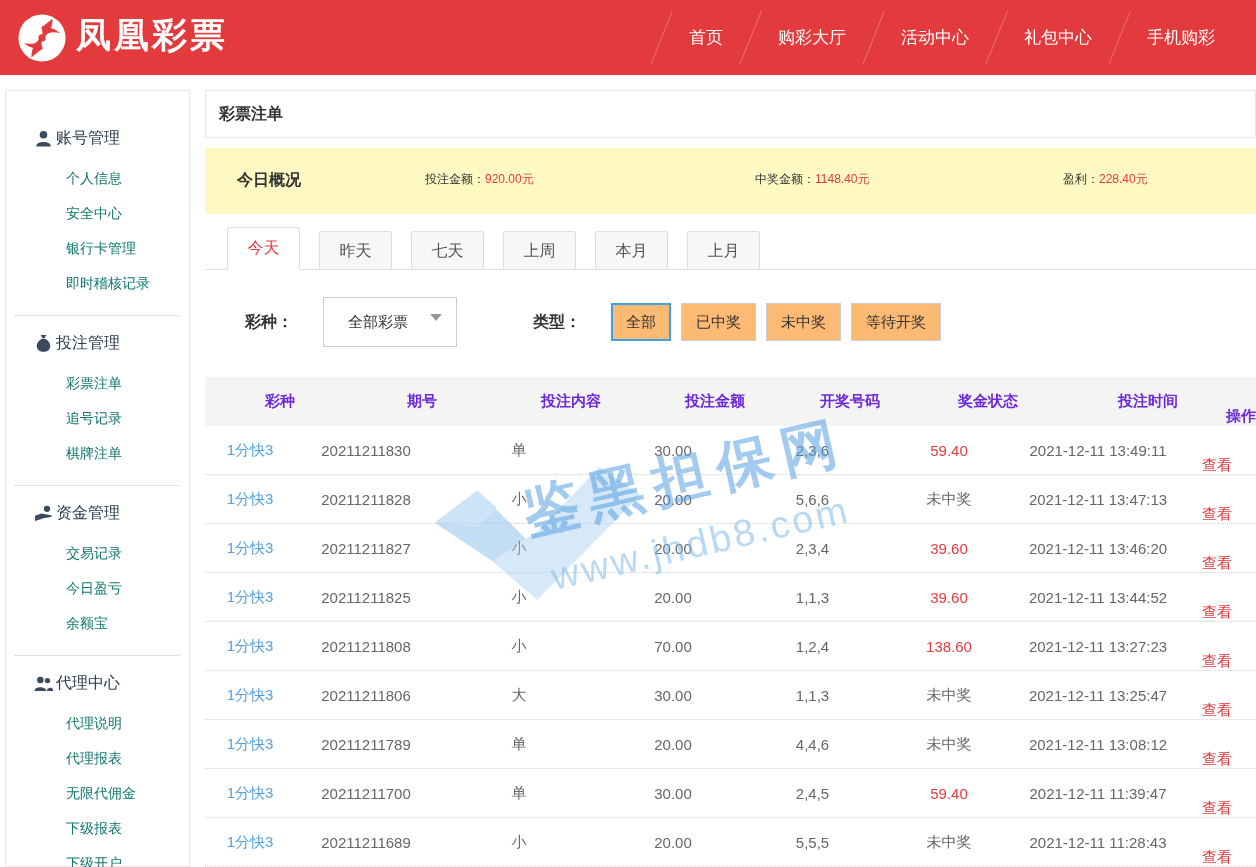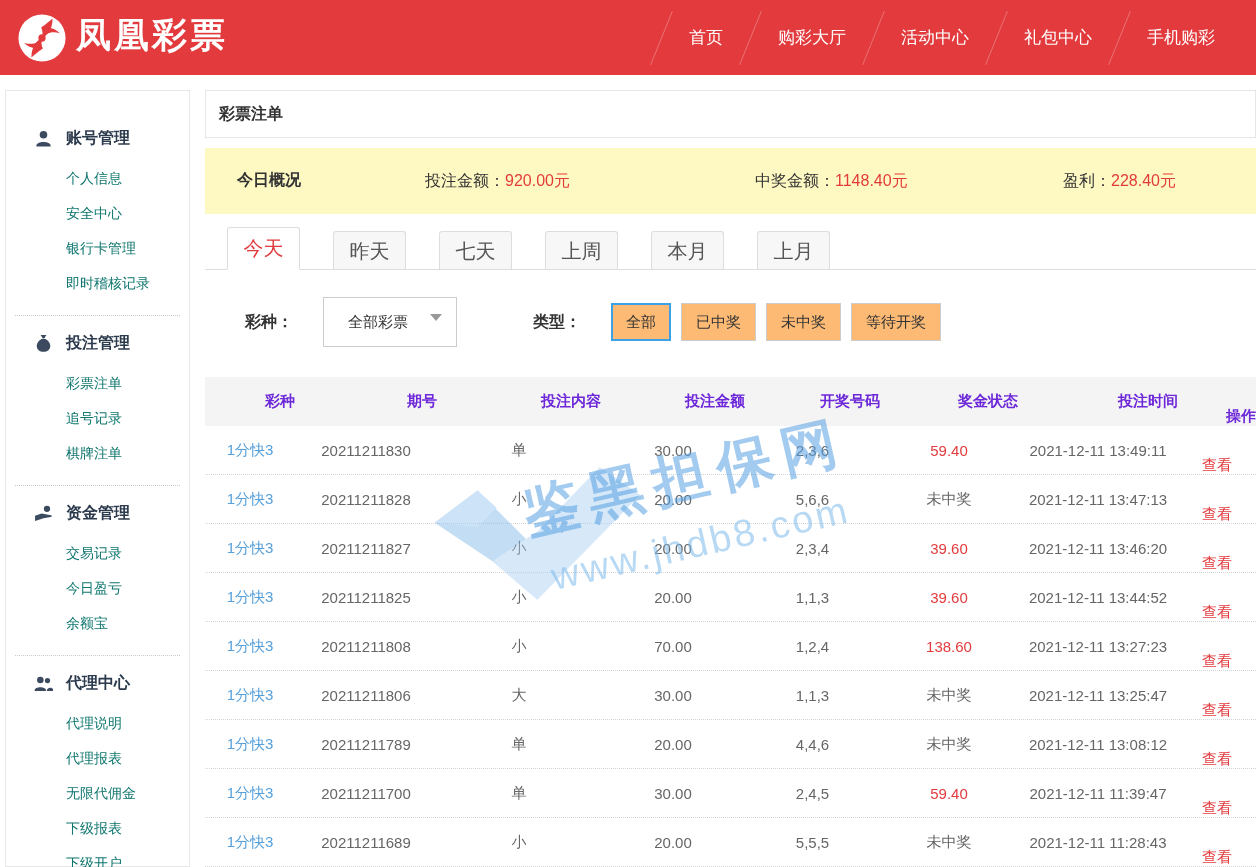--- a/index.html
+++ b/index.html
@@ -15,42 +15,42 @@
   .nav-slash { width:1px; height:58px; background:rgba(255,255,255,.28); transform:rotate(22deg); }
   .nav-item { color:#fff; font-size:17px; text-decoration:none; padding:0 27px; cursor:pointer; }
 
   
   .layout { display:flex; align-items:stretch; margin-top:15px; height:777px; }
 
   
   .sidebar { width:185px; margin-left:5px; background:#fff; border:1px solid #e7e7e7; padding-top:34px; }
   .side-sec-head { display:flex; align-items:center; padding-left:28px; height:26px; }
   .side-sec-head svg { width:19px; height:19px; fill:#3b4a5e; }
-  .side-sec-title { font-size:16px; font-weight:700; color:#2c3a4d; margin-left:13px; }
+  .side-sec-title { font-size:16px; font-weight:400; color:#2c3a4d; margin-left:3px; }
   .side-items { display:flex; flex-direction:column; padding:10px 0 4px 60px; }
   .side-link { font-size:14px; color:#0f766e; line-height:35px; text-decoration:none; cursor:pointer; }
   .side-div { border-top:1px dotted #c9c9c9; margin:10px 9px 14px 9px; }
 
   
   .main { flex:1; margin-left:15px; position:relative; }
   .page-title-box { border:1px solid #e6e6e6; height:48px; display:flex; align-items:center; padding-left:13px; }
   .page-title { font-size:16px; font-weight:700; color:#333; }
 
   .summary { margin-top:10px; background:#fef9c3; height:66px; position:relative; }
   .summary-title { position:absolute; left:32px; top:22px; font-size:16px; font-weight:700; color:#333; }
-  .stat { position:absolute; top:23px; font-size:16px; color:#333; }
+  .stat { position:absolute; top:23px; font-size:12px; color:#333; }
   .stat b { font-weight:400; }
   .stat .v { color:#e23b3d; }
   .stat1 { left:220px; } .stat2 { left:550px; } .stat3 { left:858px; }
 
   
   .tabs { margin-top:14px; height:42px; border-bottom:1px solid #ddd; display:flex; align-items:flex-end; padding-left:22px; }
-  .tab { min-width:73px; text-align:center; font-size:20px; color:#555; background:#f7f7f7;
+  .tab { min-width:73px; text-align:center; font-size:16px; color:#555; background:#f7f7f7;
     border:1px solid #ddd; border-bottom:none; border-radius:3px 3px 0 0; height:38px; line-height:38px;
-    margin-right:33px; cursor:pointer; text-decoration:none; padding:0 12px; }
+    margin-right:19px; cursor:pointer; text-decoration:none; padding:0 12px; }
   .tab.active { background:#fff; color:#e23a3d; height:43px; line-height:40px; margin-bottom:-1px;
     border-bottom:1px solid #fff; }
 
   
   .filters { padding:27px 2px 30px 0; display:flex; align-items:center; background:#fff;gap:20px; }
   .f-label { font-size:16px; font-weight:700; color:#333; }
   .lab1 { margin-left:40px; }
   .select { margin-left:10px; width:134px; height:50px; border:1px solid #ccc; background:#fff;
     display:flex; align-items:center; cursor:pointer; position:relative; }
   .select-val { font-size:15px; color:#333; margin-left:24px; }

